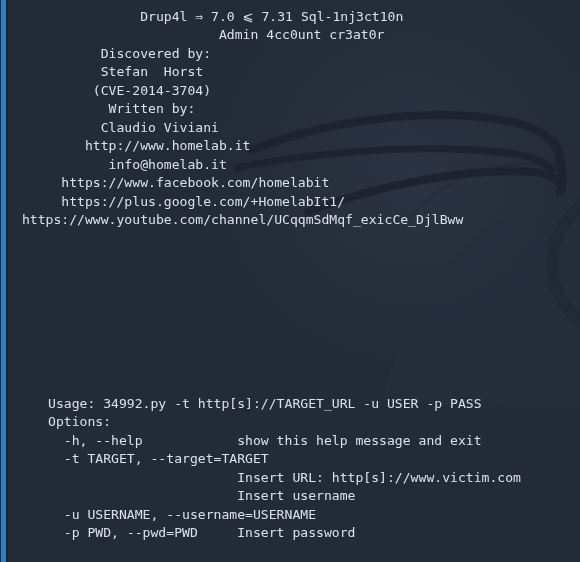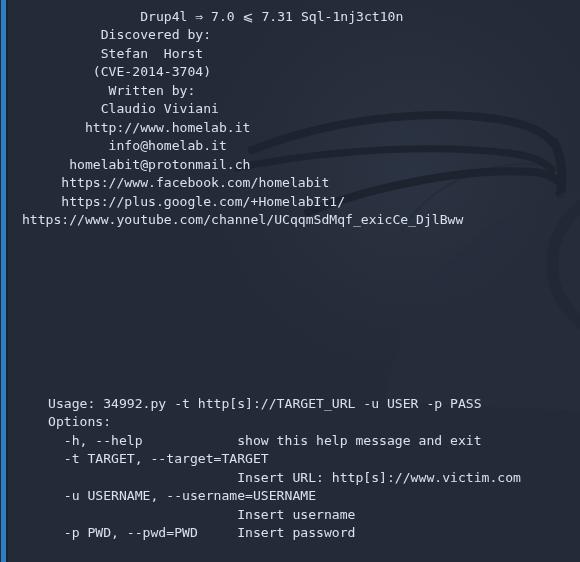--- a/index.html
+++ b/index.html
@@ -124,49 +124,49 @@
     </g>
   </svg>
 
   <div id="edge-bar"></div>
   <div id="edge-bar-inner"></div>
 
   <div id="screen">
 
     <div id="banner">
       <pre class="term">                Drup4l ⇒ 7.0 ⩽ 7.31 Sql-1nj3ct10n</pre>
+      <pre class="term">                          Admin 4cc0unt cr3at0r</pre>
       <pre class="term"></pre>
       <pre class="term">           Discovered by:</pre>
       <pre class="term"></pre>
       <pre class="term">           Stefan  Horst</pre>
       <pre class="term">          (CVE-2014-3704)</pre>
       <pre class="term"></pre>
       <pre class="term">            Written by:</pre>
       <pre class="term"></pre>
       <pre class="term">           Claudio Viviani</pre>
       <pre class="term"></pre>
       <pre class="term">         http://www.homelab.it</pre>
       <pre class="term"></pre>
       <pre class="term">            info@homelab.it</pre>
-      <pre class="term">       homelabit@protonmail.ch</pre>
       <pre class="term"></pre>
       <pre class="term">      https://www.facebook.com/homelabit</pre>
       <pre class="term">      https://plus.google.com/+HomelabIt1/</pre>
       <pre class="term"> https://www.youtube.com/channel/UCqqmSdMqf_exicCe_DjlBww</pre>
     </div>
 
     <div id="usage-block">
       <pre class="term">Usage: 34992.py -t http[s]://TARGET_URL -u USER -p PASS</pre>
       <pre class="term"></pre>
       <pre class="term"></pre>
       <pre class="term">Options:</pre>
       <pre class="term">  -h, --help            show this help message and exit</pre>
       <pre class="term">  -t TARGET, --target=TARGET</pre>
       <pre class="term">                        Insert URL: http[s]://www.victim.com</pre>
+      <pre class="term">                        Insert username</pre>
       <pre class="term">  -u USERNAME, --username=USERNAME</pre>
-      <pre class="term">                        Insert username</pre>
       <pre class="term">  -p PWD, --pwd=PWD     Insert password</pre>
     </div>
 
     <div id="csdn">CSDN @ZS_zsx</div>
 
   </div>
 </div>
 
 </body></html>

